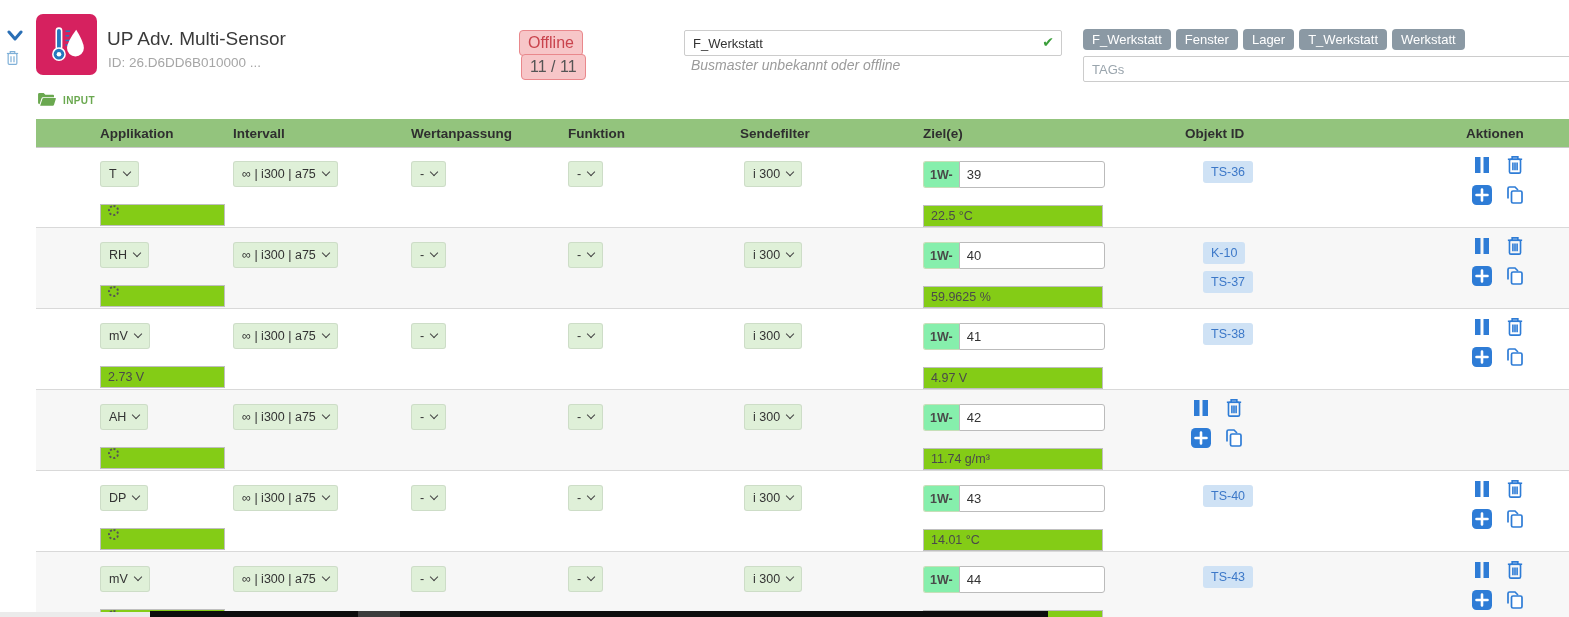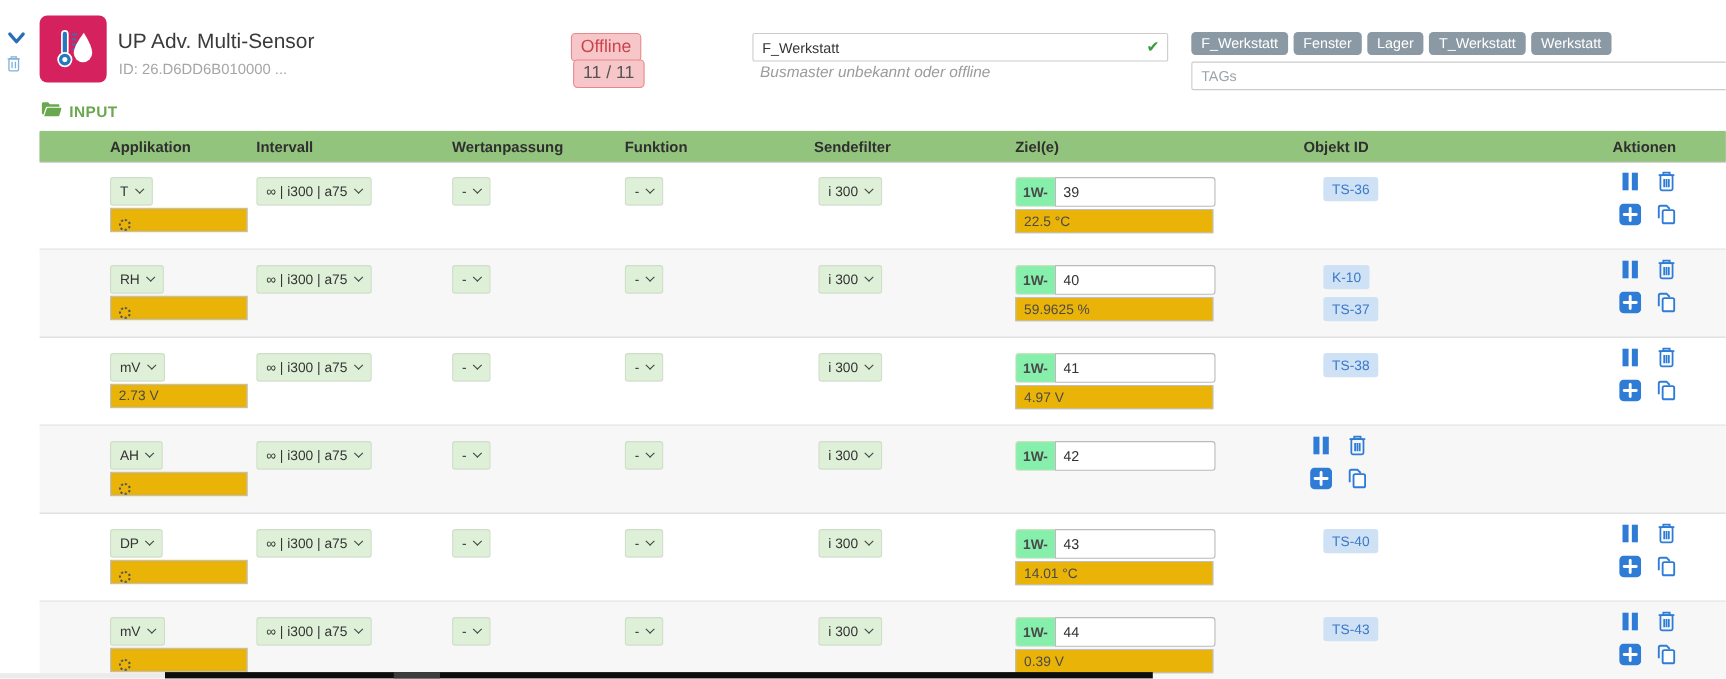--- a/index.html
+++ b/index.html
@@ -38,21 +38,21 @@
   .tag-badge {
     background:#8b99a4; color:#fff; border-radius:4px; padding:3px 9px; font-size:13px; cursor:pointer;
   }
   .tags-input {
     position:absolute; left:1083px; top:56px; width:500px; height:26px;
     border:1px solid #ccc; border-radius:2px; padding:0 8px; font-size:13px; color:#555; font-family:inherit;
   }
   .tags-input::placeholder { color:#9aa5ad; opacity:1; }
   .section-title {
     position:absolute; left:37px; top:92px; display:flex; align-items:center; gap:7px;
-    color:#6aa84f; font-size:14px; font-weight:bold; letter-spacing:0.4px;
+    color:#6aa84f; font-size:10px; font-weight:bold; letter-spacing:0.4px;
   }
   
   .table { position:absolute; left:36px; top:119px; width:1533px; }
   .grid8 { display:grid; grid-template-columns:197px 178px 157px 172px 183px 262px 281px 1fr; }
   .thead {
     background:#93c47d; height:28px; align-items:center;
     font-size:13.5px; font-weight:bold; color:#2f2f2f;
     box-shadow: 0 1px 0 #c9c9c9;
   }
   .thead .h1 { padding-left:64px; }
@@ -66,23 +66,23 @@
   .select {
     display:inline-flex; align-items:center; height:26px; padding:0 8px;
     background:#dff0d8; border:1px solid rgba(0,0,0,0.08); border-radius:3px;
     font-size:12.5px; color:#333; cursor:pointer; white-space:nowrap;
   }
   .caret {
     display:inline-block; width:6px; height:6px; margin-left:7px; margin-top:-4px;
     border-right:1.6px solid #444; border-bottom:1.6px solid #444; transform:rotate(45deg);
   }
   .value-bar {
-    background:#eab308; border:1px solid #bfbfbf; height:22px; line-height:20px;
-    font-size:12.5px; color:#4a4a4a; padding-left:7px; margin-top:2px;
-    display:flex; align-items:flex-end;
+    background:#84cc16; border:1px solid #bfbfbf; height:22px; line-height:20px;
+    font-size:12.5px; color:#4a4a4a; padding-left:7px; margin-top:17px;
+    display:flex; align-items:flex-start;
   }
   .app-bar { width:125px; }
   .id-bar { width:180px; }
   .spinner {
     display:none; width:11px; height:11px; border:2px dotted #555; border-radius:50%;
     margin-right:5px; flex:0 0 auto;
   }
   .app-bar.loading .spinner { display:inline-block; }
   .idgroup { display:flex; align-items:stretch; height:27px; }
   .idprefix {
@@ -453,20 +453,23 @@
       <div class="select">
         <span>i 300</span>
         <span class="caret"></span>
       </div>
     </div>
     <div class="cell c6">
       <div class="idgroup">
         <span class="idprefix">1W-</span>
         <input class="idinput" value="42" style="">
       </div>
+      <div class="value-bar id-bar">
+        <span>11.74 g/m³</span>
+      </div>
     </div>
     <div class="cell c8">
       <div class="actions">
         <span class="act">
           <svg width="20" height="20" viewBox="0 0 20 20">
                   <rect x="3" y="2" width="5.5" height="16" fill="#2e7cd6"></rect>
                   <rect x="11.5" y="2" width="5.5" height="16" fill="#2e7cd6"></rect>
                 </svg>
         </span>
         <span class="act">

